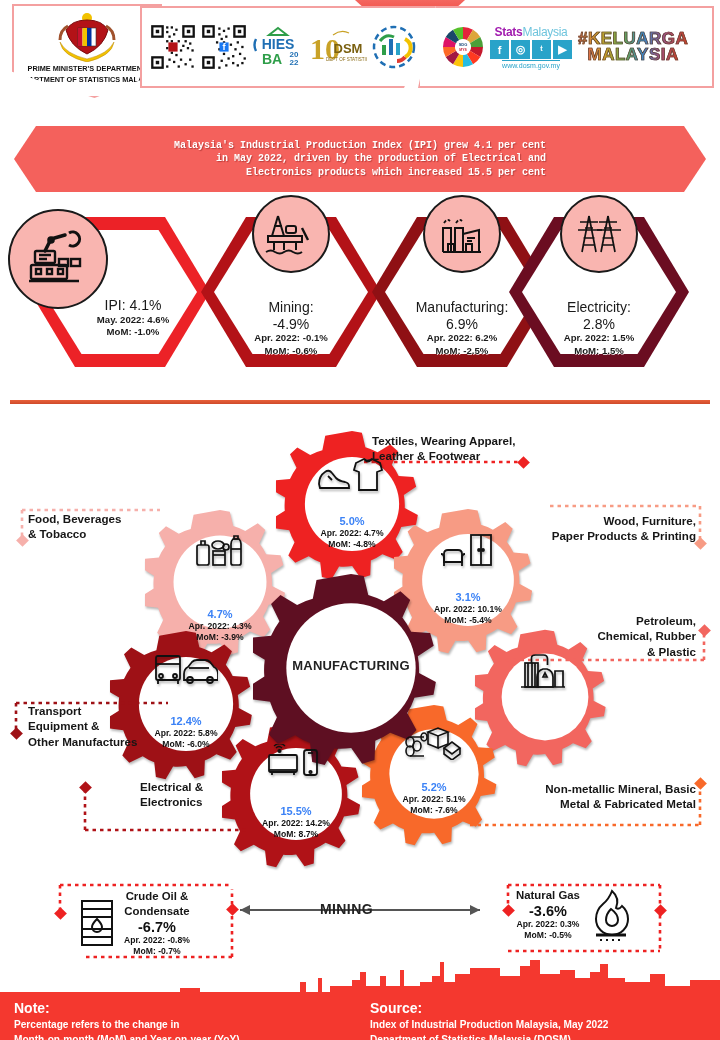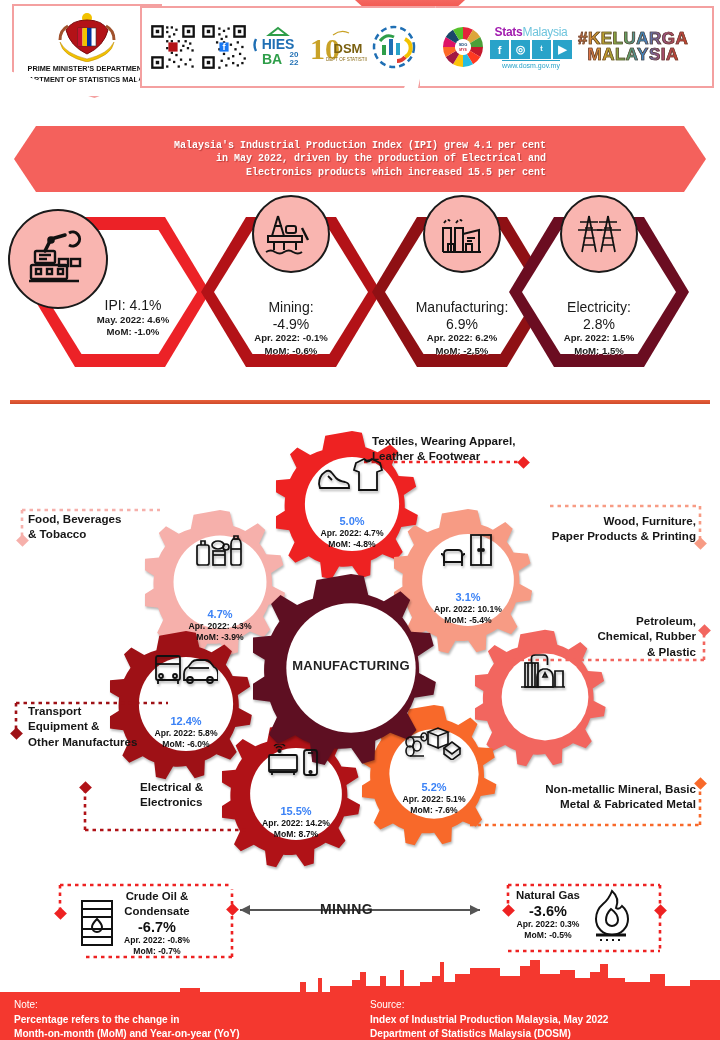--- a/index.html
+++ b/index.html
@@ -133,21 +133,21 @@
   .mining-word { position:absolute; font-size: 14px; font-weight: 800; color:#222; letter-spacing:.4px;}
 
   
   .skyline { position: absolute; left: 0; top: 952px; width: 720px; height: 48px; }
   .footer {
     position: absolute; left: 0; top: 992px; width: 720px; height: 48px;
     background: #f4382f; color: #fff; display: flex; padding: 6px 14px 0 14px;
   }
   .fcol { flex: 1; }
   .fcol.right { padding-left: 20px; }
-  .f-head { font-size: 10px; font-weight: 400; line-height: 1.45; }
+  .f-head { font-size: 14px; font-weight: 700; line-height: 1.45; }
   .f-body { font-size: 10.1px; font-weight: 700; line-height: 1.42; white-space: pre-line;}
 </style>
 </head>
 <body>
 
 <div class="header">
 
   <div class="hdr-left">
     <svg class="jata" viewBox="0 0 62 50">
       <ellipse cx="31" cy="6" rx="5" ry="5" fill="#f2c200"></ellipse>

